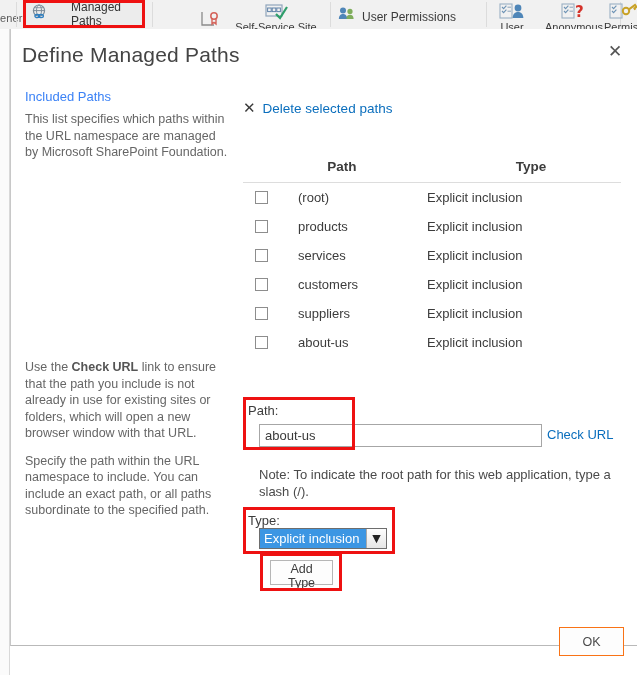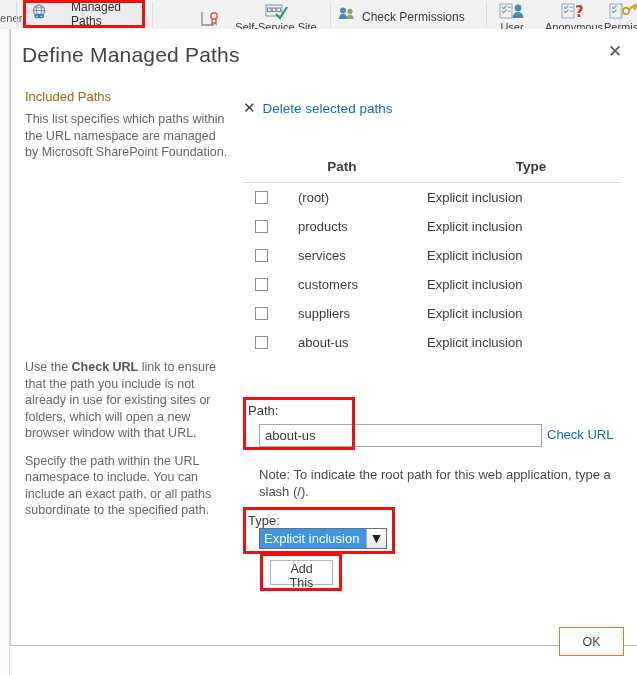--- a/index.html
+++ b/index.html
@@ -59,21 +59,21 @@
   }
   .close-x{
     position:absolute;right:9px;top:10px;width:26px;height:24px;
     display:flex;align-items:center;justify-content:center;
     font-size:17px;color:#555;font-weight:600;line-height:1;cursor:pointer;
     font-family:"DejaVu Sans",sans-serif;
   }
 
   
   .lcol{position:absolute;left:14px;width:205px;}
-  .lcol h3{margin:0 0 7px 0;font-size:13px;font-weight:400;color:#a16207;}
+  .lcol h3{margin:0 0 7px 0;font-size:13px;font-weight:400;color:#3b82f6;}
   .lcol p{margin:0 0 11px 0;font-size:12.5px;line-height:16.5px;color:#666;}
   .lcol p b{font-weight:bold;color:#555;}
 
   
   .del-row{
     position:absolute;left:232px;top:72px;display:flex;align-items:center;gap:7px;cursor:pointer;
   }
   .del-x{font-size:15px;color:#3a3a3a;font-weight:bold;line-height:1;font-family:"DejaVu Sans",sans-serif;}
   .del-lbl{font-size:13.5px;color:#0a6ebd;}
 
@@ -188,21 +188,21 @@
 
     <div class="rb-big" style="left:338px;top:6px;">
       <span>
         <svg width="19" height="17" viewBox="0 0 19 17">
           <circle cx="5" cy="4.6" r="3" fill="#4f86b8"></circle>
           <path d="M0.8 13 C1 9 3 8 5 8 C7 8 9 9 9.2 13 Z" fill="#4f86b8"></path>
           <circle cx="12" cy="5.4" r="2.6" fill="#7fad5b"></circle>
           <path d="M8.4 13 C8.6 9.6 10.2 8.8 12 8.8 C13.8 8.8 15.4 9.6 15.6 13 Z" fill="#7fad5b"></path>
         </svg>
       </span>
-      <span class="lbl">Check Permissions</span>
+      <span class="lbl">User Permissions</span>
     </div>
 
     <div class="rb-stack" style="left:490px;top:1px;width:44px;">
       <div class="ic">
         <svg width="30" height="19" viewBox="0 0 30 19">
           <rect x="3" y="2" width="12" height="14" fill="none" stroke="#9ab0c4" stroke-width="1.1"></rect>
           <path d="M5 5 l1.6 1.6 L9.4 3.6" fill="none" stroke="#6d93b5" stroke-width="1.1"></path>
           <path d="M5 9 l1.6 1.6 L9.4 7.6" fill="none" stroke="#6d93b5" stroke-width="1.1"></path>
           <line x1="10.5" y1="5.2" x2="14" y2="5.2" stroke="#8aa3b8" stroke-width="1"></line>
           <line x1="10.5" y1="9.2" x2="14" y2="9.2" stroke="#8aa3b8" stroke-width="1"></line>
@@ -309,21 +309,21 @@
     <div class="check-url">Check URL</div>
 
     <div class="note">Note: To indicate the root path for this web application, type a slash (/).</div>
 
     <div class="field-label type-label">Type:</div>
     <div class="type-select">
       <div class="val">Explicit inclusion</div>
       <div class="arrow">▼</div>
     </div>
 
-    <button class="add-path-btn">Add This</button>
+    <button class="add-path-btn">Add Type</button>
 
     <button class="ok-btn">OK</button>
 
     <div class="hl-red" style="left:232px;top:368px;width:112px;height:53px;"></div>
     <div class="hl-red" style="left:232px;top:478px;width:152px;height:47px;"></div>
     <div class="hl-red" style="left:249px;top:524px;width:82px;height:38px;"></div>
   </div>
 
 </div>
 

